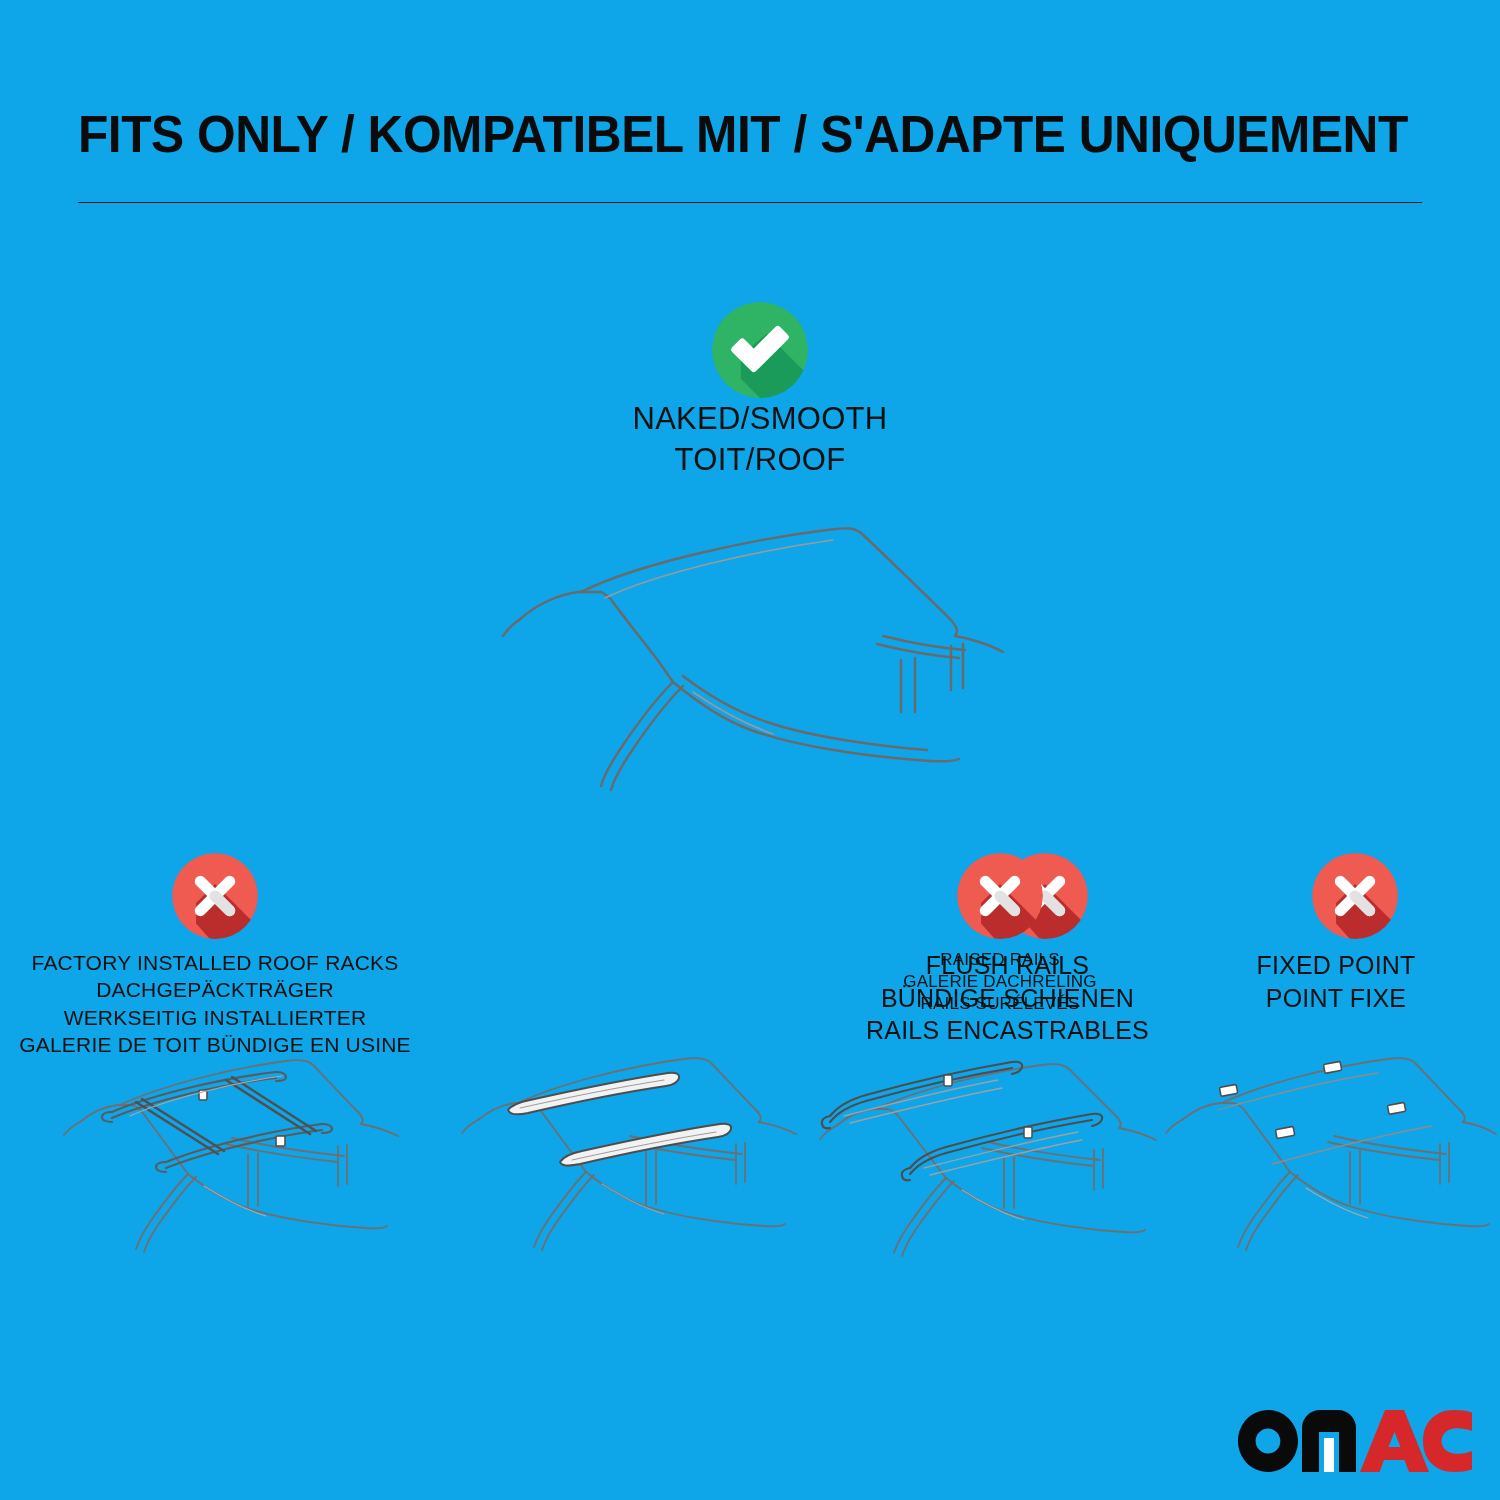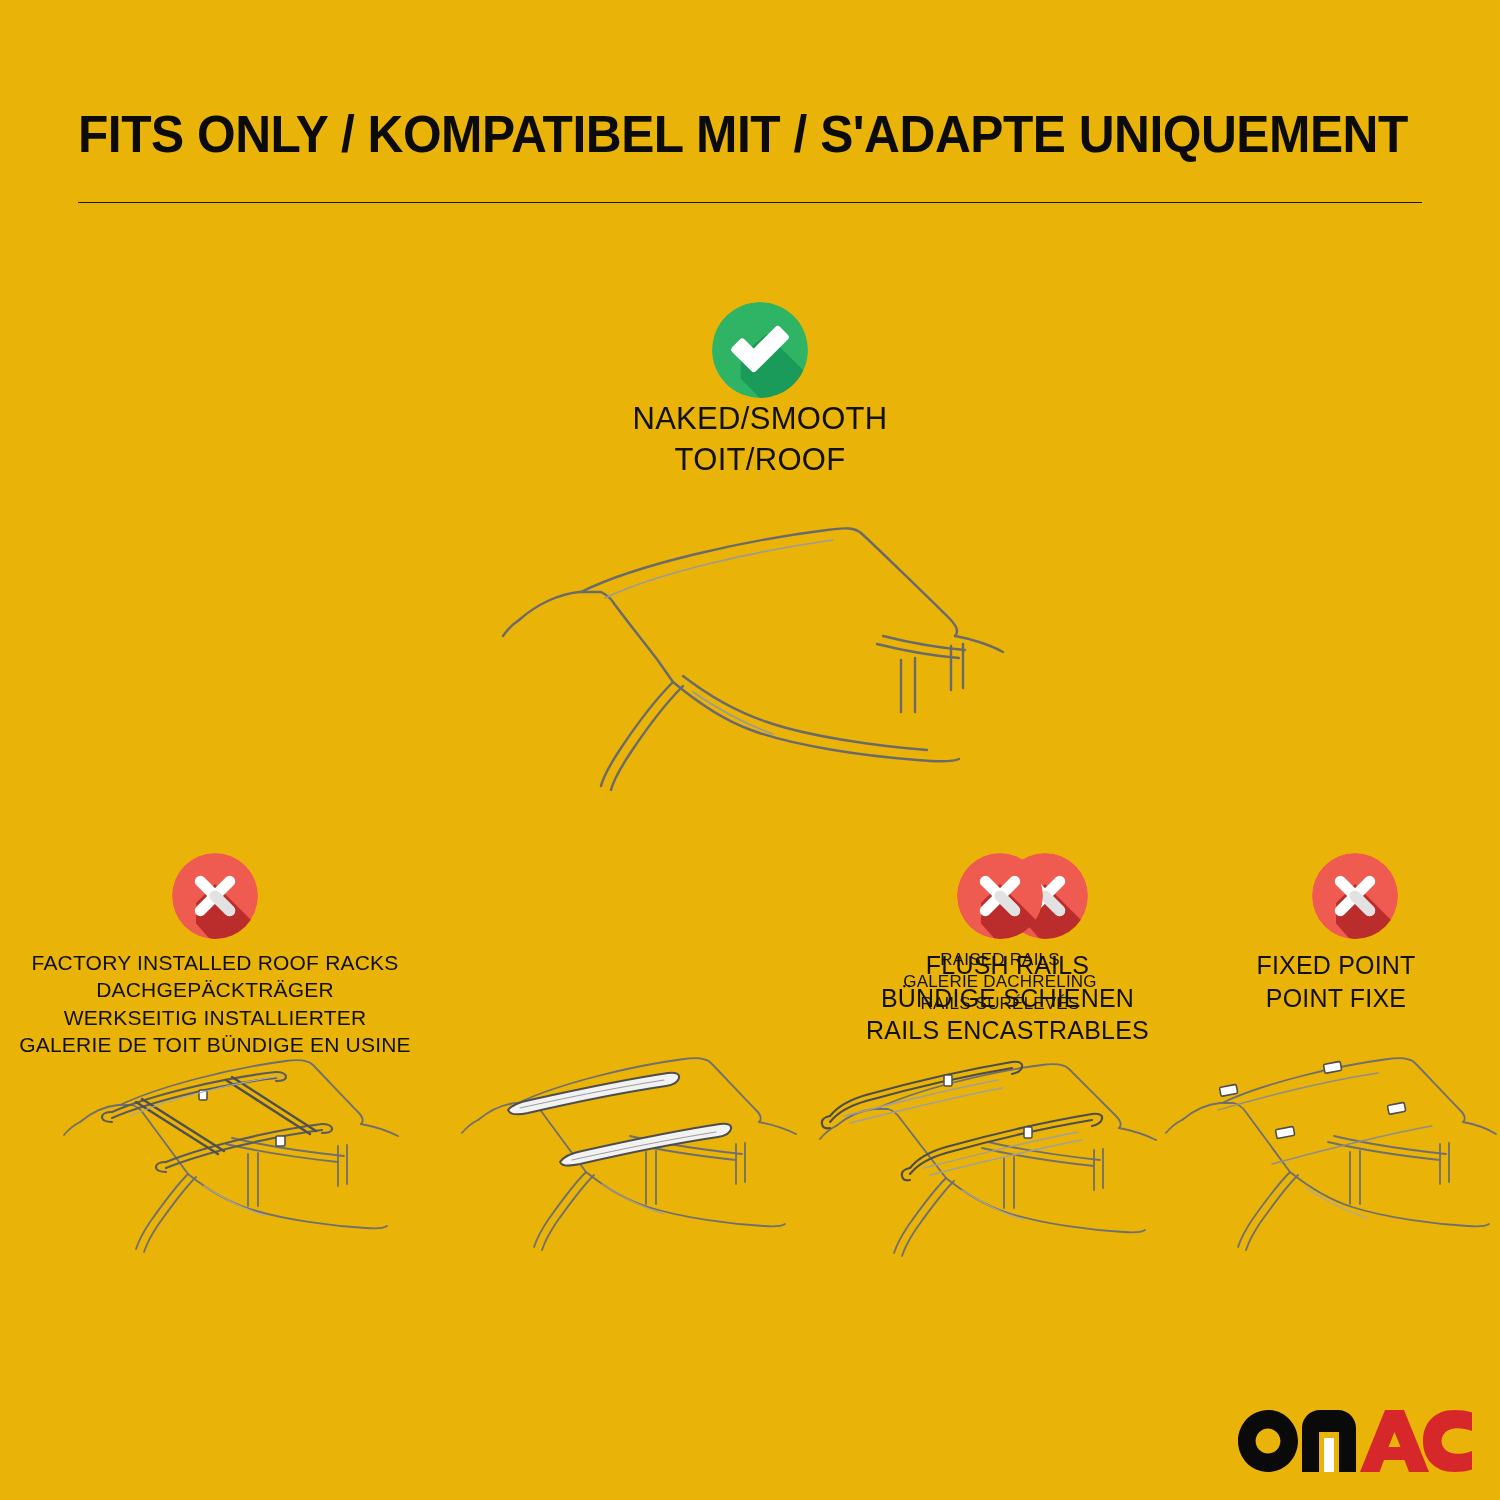--- a/index.html
+++ b/index.html
@@ -2,21 +2,21 @@
 <html><head>
 <meta charset="utf-8">
 <style>
   * { box-sizing: border-box; margin: 0; padding: 0; }
   html, body {
     width: 1500px; height: 1500px;
     background: #ffffff;
     font-family: "Liberation Sans", sans-serif;
     overflow: hidden;
   }
-  #stage { position: relative; width: 1500px; height: 1500px; background:#eab308; }
+  #stage { position: relative; width: 1500px; height: 1500px; background:#0ea5e9; }
 
   
   #title {
     position: absolute;
     left: 78px; top: 108px;
     width: 1350px;
     font-size: 52px;
     font-weight: 700;
     letter-spacing: -0.5px;
     color: #0b0b0b;

